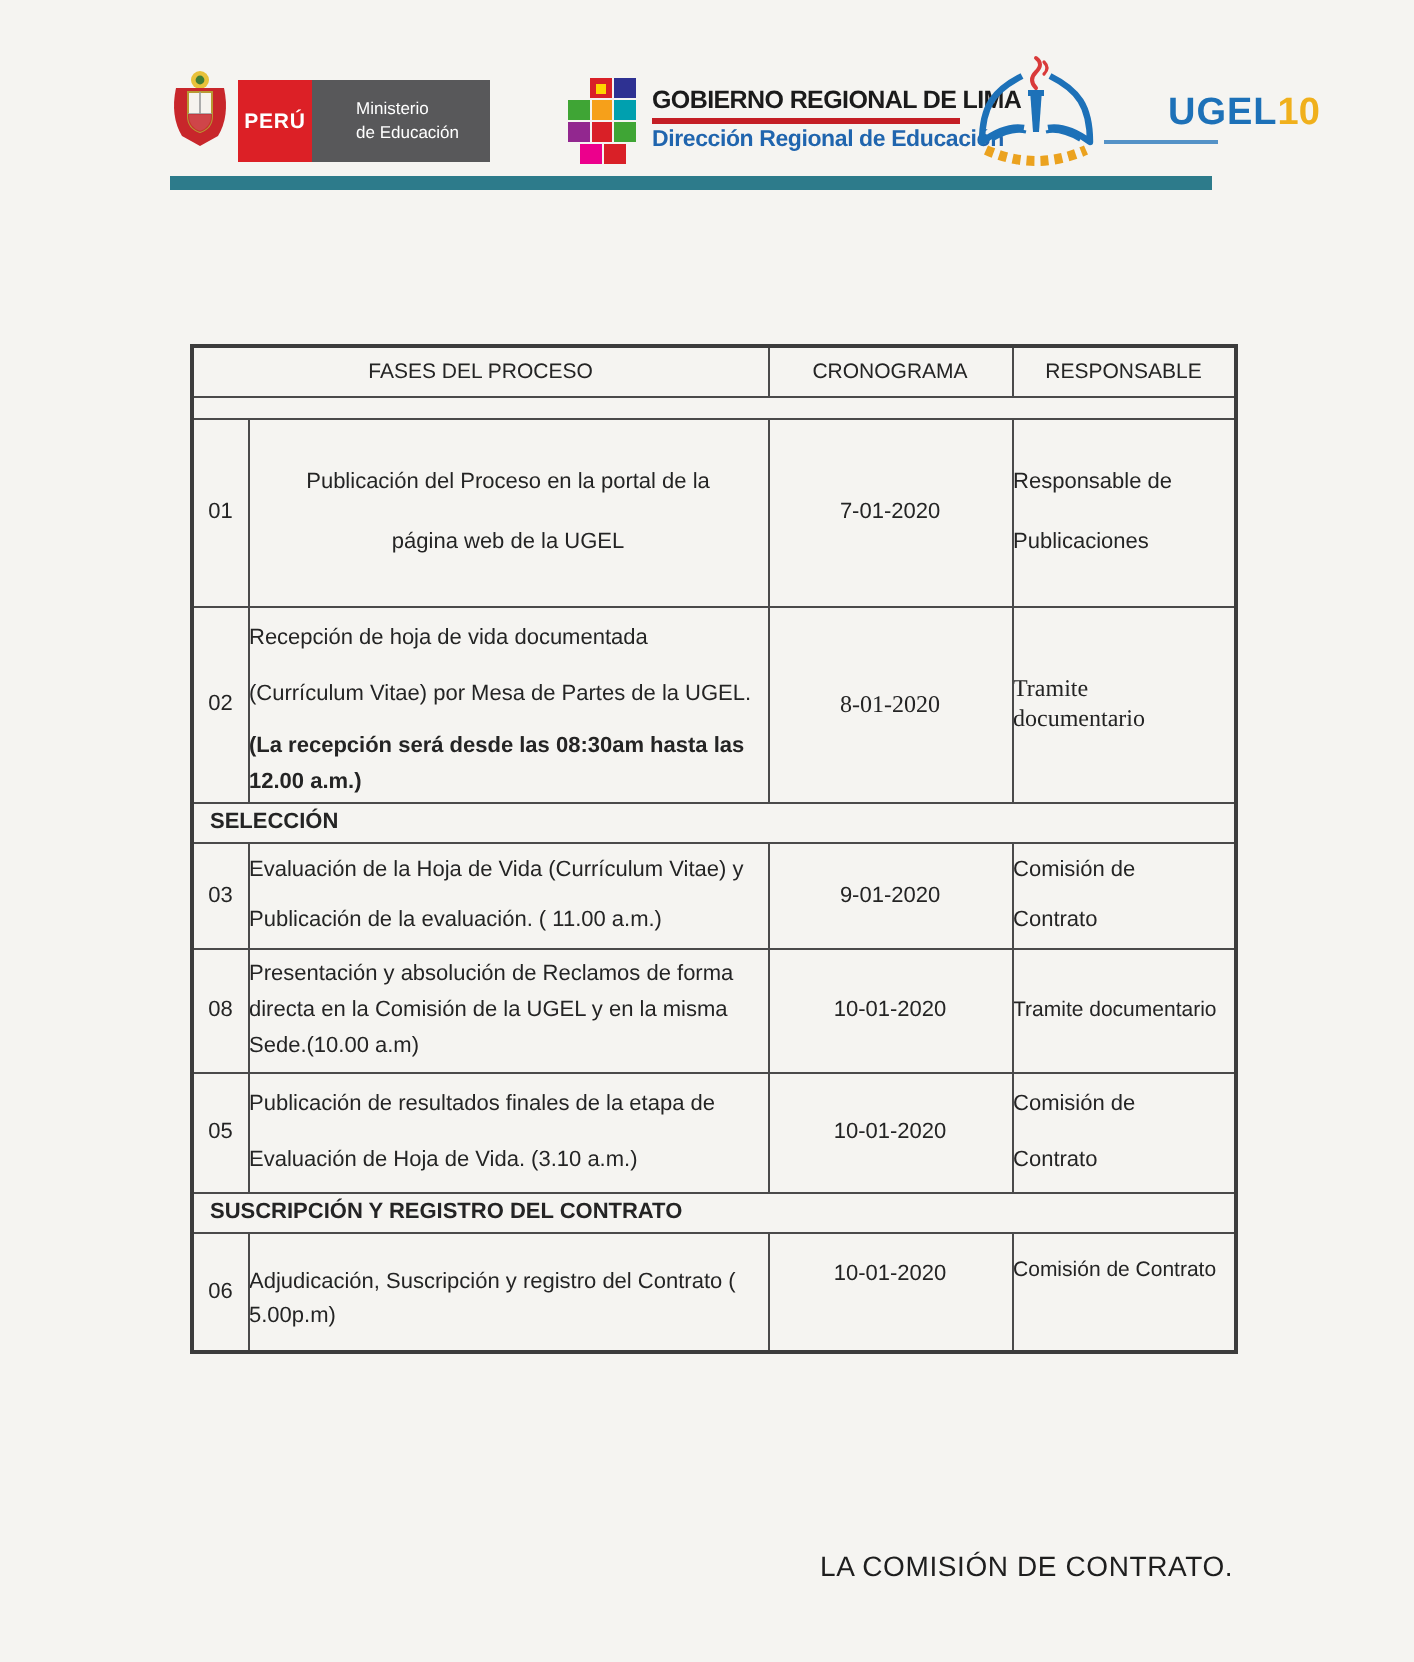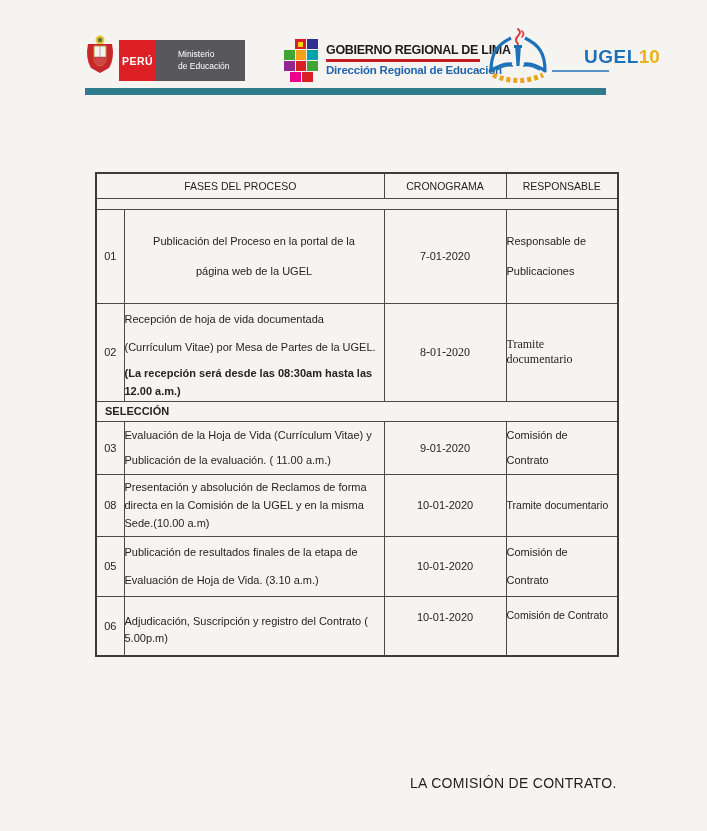--- a/index.html
+++ b/index.html
@@ -240,20 +240,23 @@
             <div class="ml">Publicación de resultados finales de la etapa de
 Evaluación de Hoja de Vida. (3.10 a.m.)</div>
           </td>
         <td class="fecha">10-01-2020</td>
         <td class="resp">
             <div class="ml">Comisión de
 Contrato</div>
           </td>
       </tr>
 
+      <tr class="band">
+        <td colspan="4">SUSCRIPCIÓN Y REGISTRO DEL CONTRATO</td>
+      </tr>
 
       <tr class="r06">
         <td class="num">06</td>
         <td class="fase">
             <div class="ml">Adjudicación, Suscripción y registro del Contrato (
 5.00p.m)</div>
           </td>
         <td class="fecha">10-01-2020</td>
         <td class="resp">
             <div class="ml">Comisión de Contrato</div>

